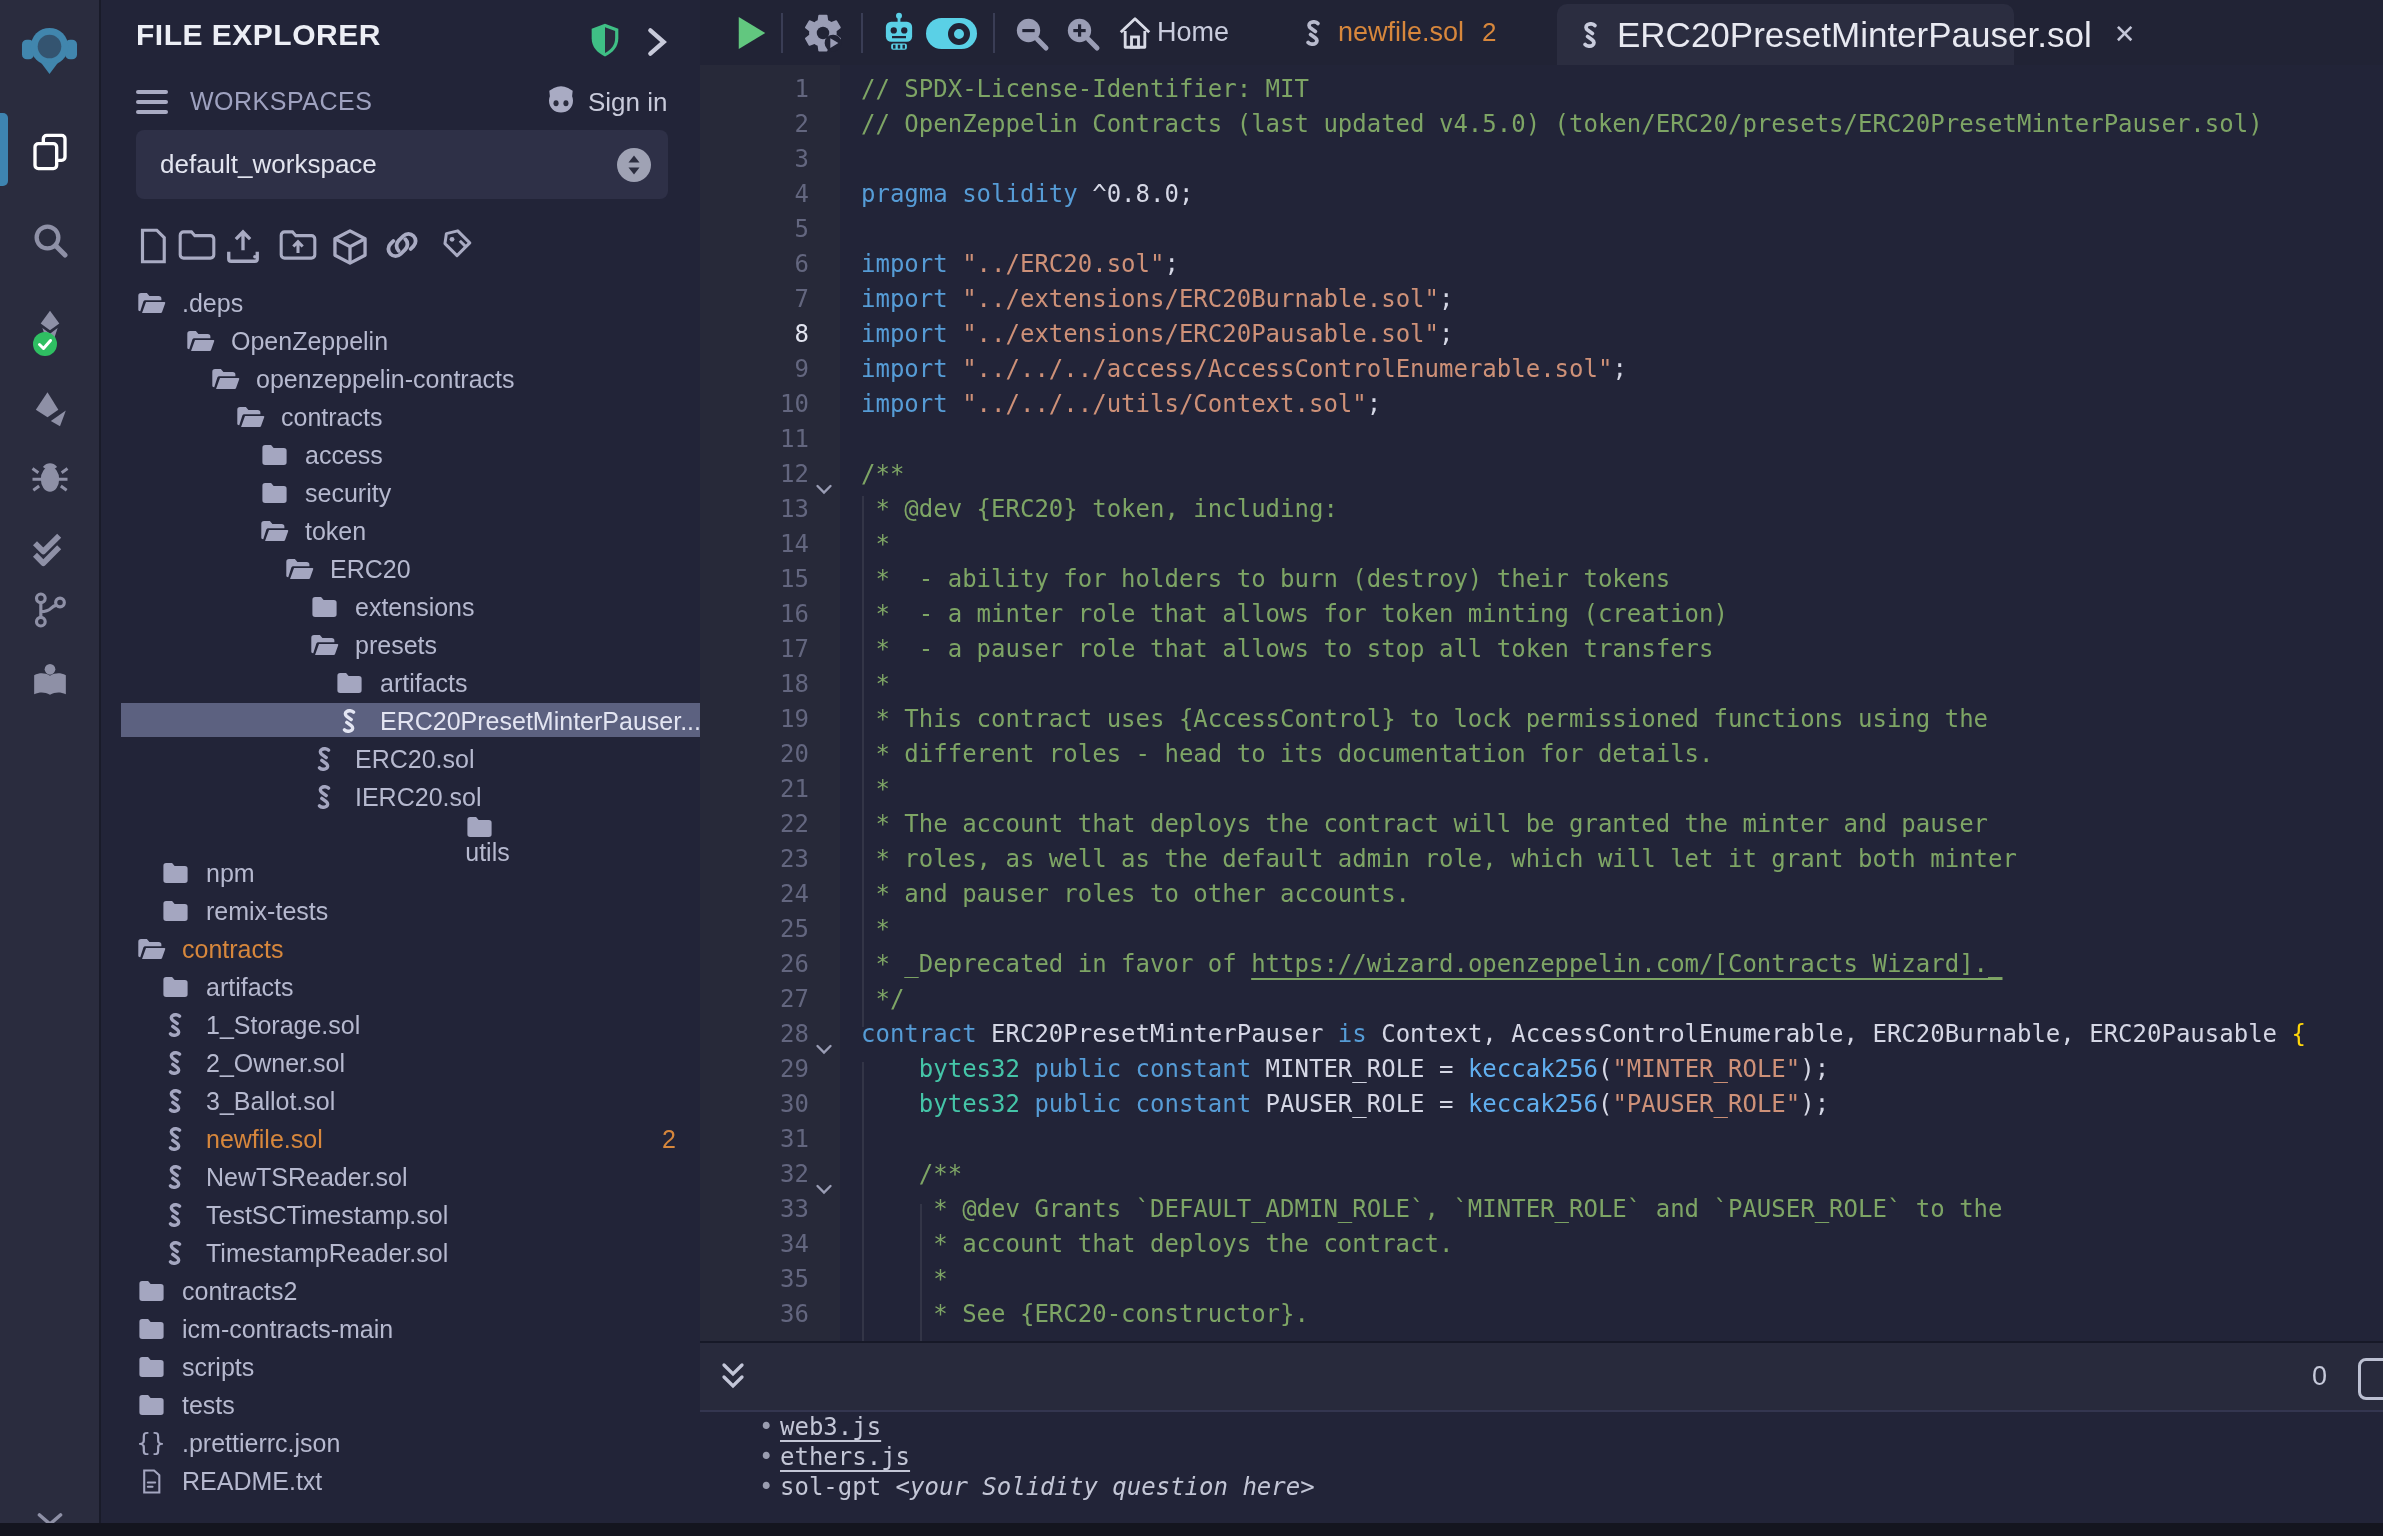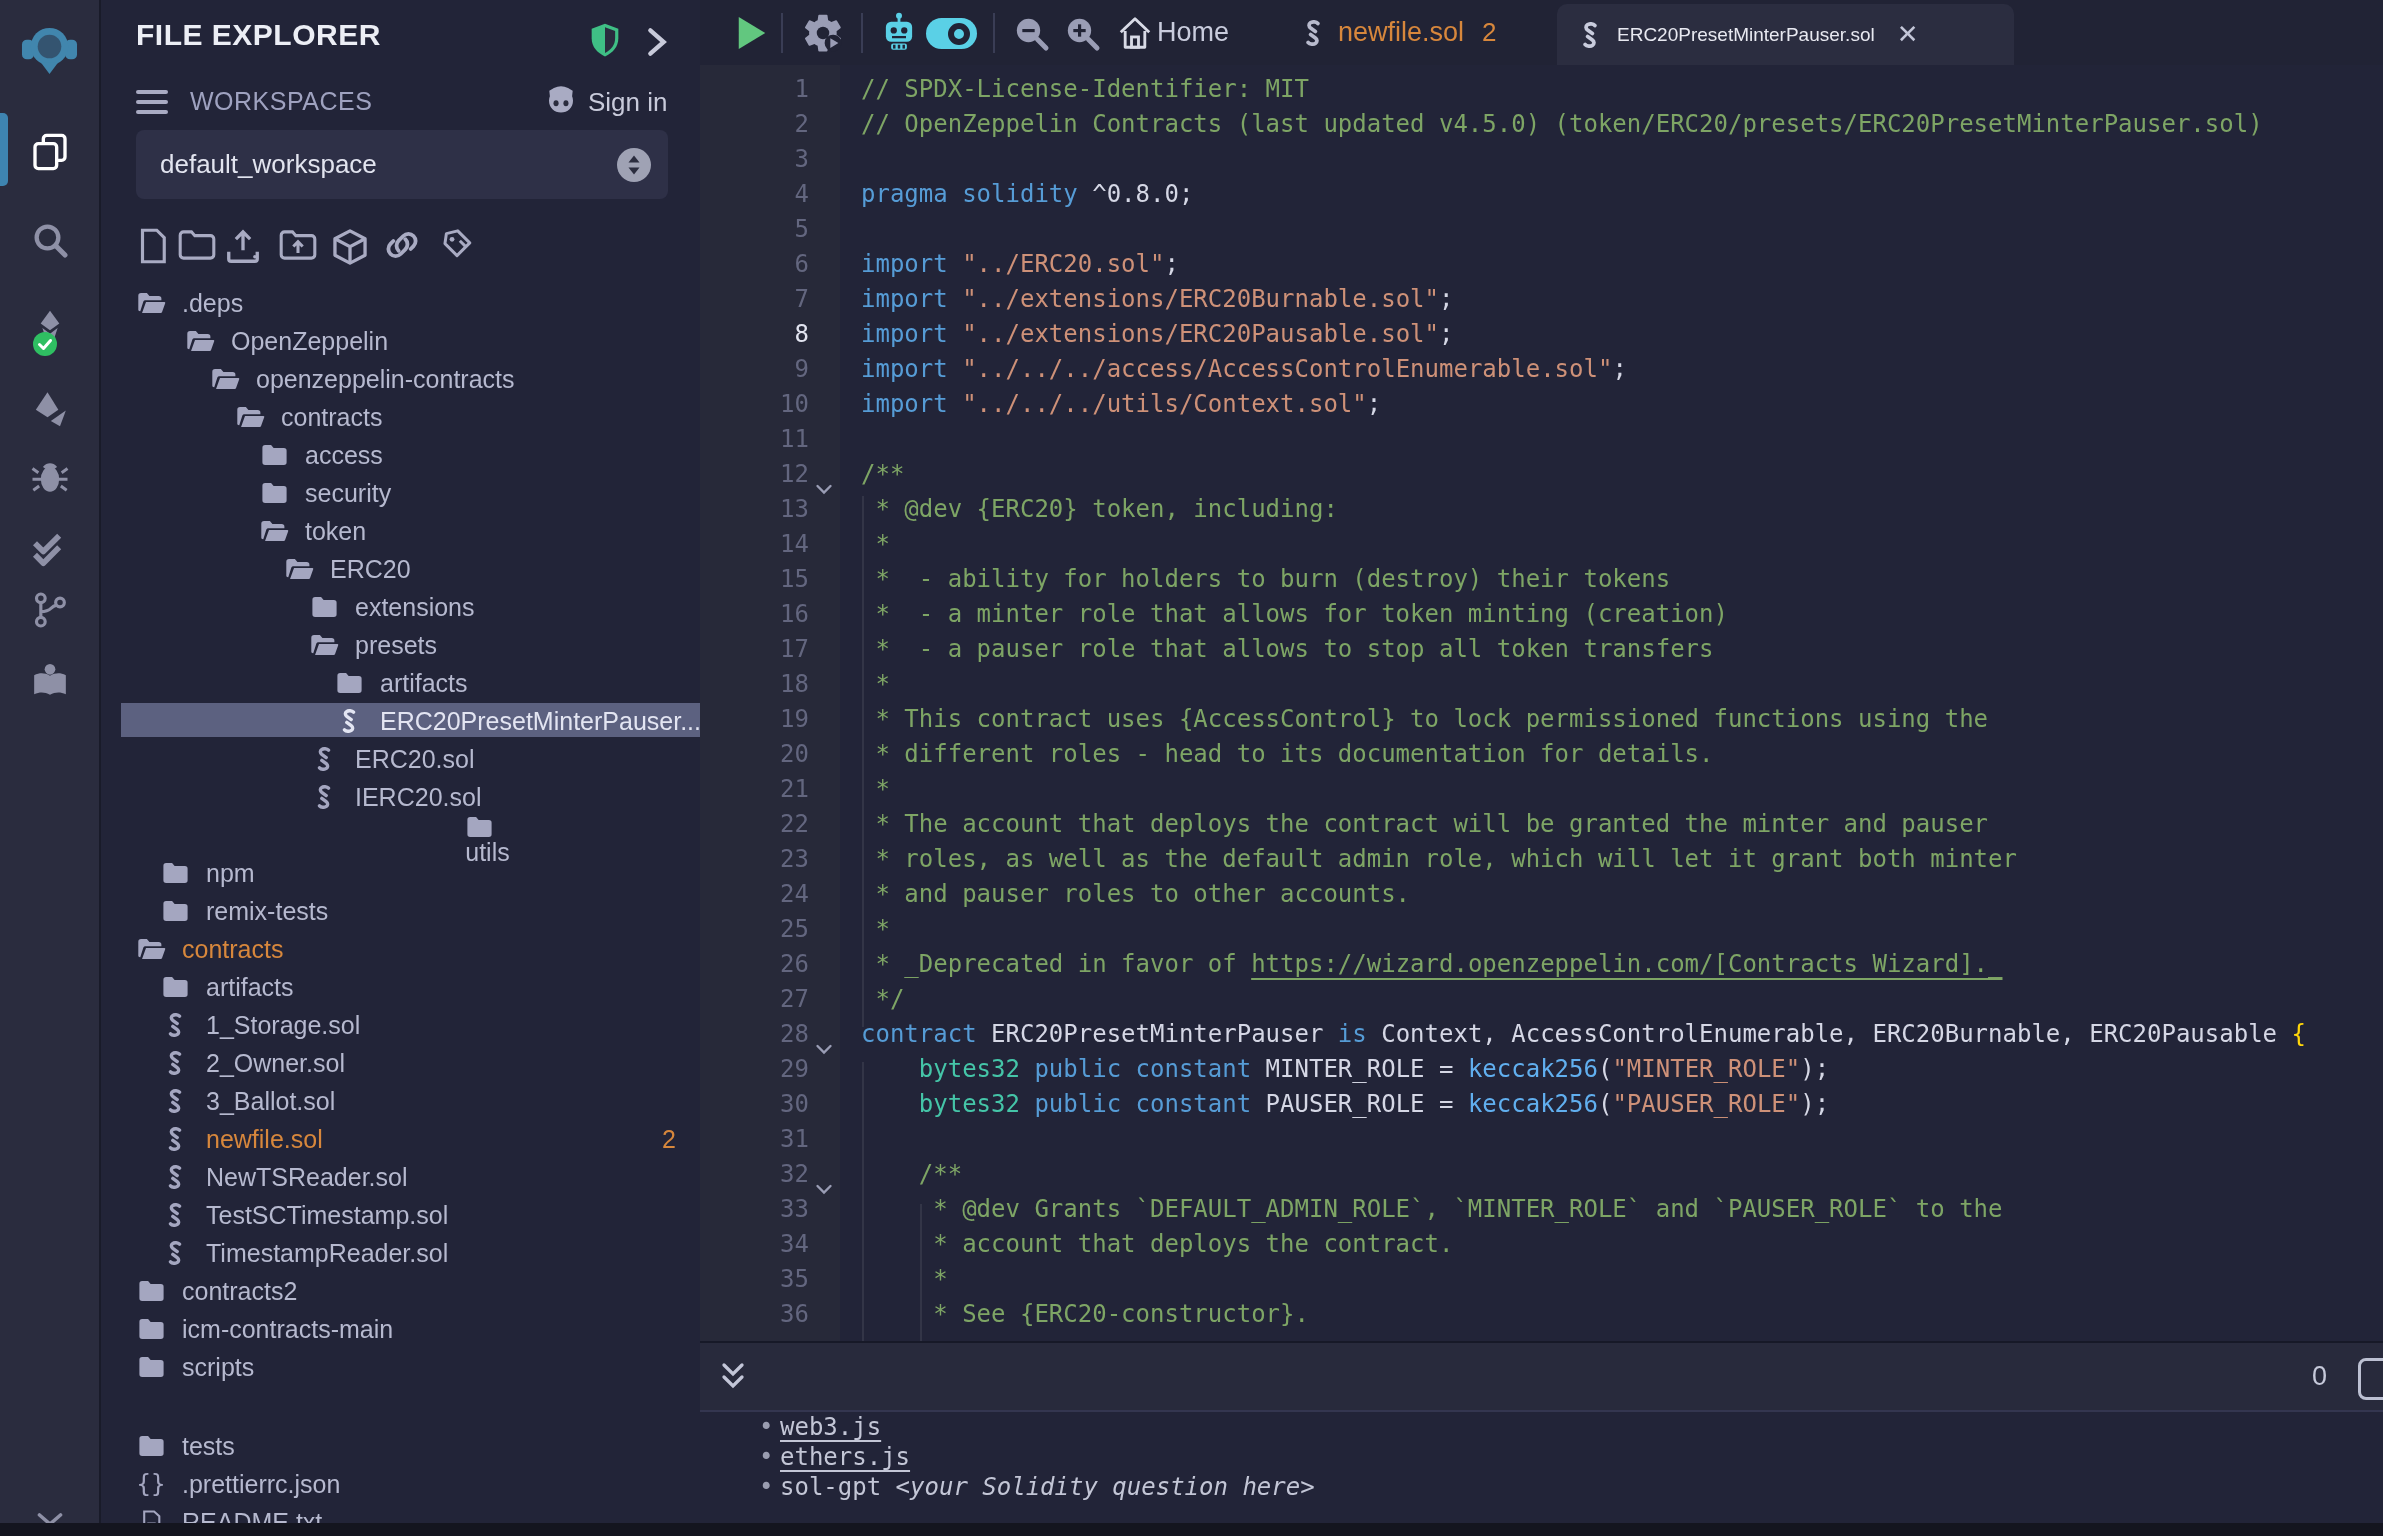--- a/index.html
+++ b/index.html
@@ -49,21 +49,21 @@
   .tb-sep{position:absolute;top:13px;width:2px;height:40px;background:#3a3d55;}
   .toggle{position:absolute;top:18px;width:51px;height:31px;background:#5ad0e6;border-radius:16px;cursor:pointer;}
   .toggle .knob{position:absolute;right:7px;top:4.5px;width:22px;height:22px;border-radius:50%;
                 background:#5ad0e6;border:6px solid #212335;box-sizing:border-box;}
   .home-label{position:absolute;left:457px;top:0;line-height:65px;font-size:27px;color:#c9ccdd;cursor:pointer;}
   .tab-file{position:absolute;left:602px;top:0;height:65px;display:flex;align-items:center;cursor:pointer;}
   .tab-file .lbl{margin-left:14px;font-size:27px;color:#d7873c;}
   .tab-file .cnt{margin-left:18px;font-size:26px;color:#d7873c;}
   .tab-active{position:absolute;left:857px;top:4px;width:457px;height:61px;background:#2b2d40;
               border-radius:10px 10px 0 0;display:flex;align-items:center;cursor:pointer;}
-  .tab-active .lbl{margin-left:16px;font-size:19px;color:#e8e9f1;}
+  .tab-active .lbl{margin-left:16px;font-size:35px;color:#e8e9f1;}
   .tab-active .x{margin-left:22px;font-size:26px;color:#c3c6d8;cursor:pointer;}
 
   .code{position:absolute;left:0;top:65px;right:0;bottom:0;background:#222438;overflow:hidden;}
   .gutter-bg{position:absolute;left:0;top:0;width:140px;height:100%;background:#272939;}
   .lines{position:absolute;left:0;top:7px;right:0;}
   .code-line{position:relative;height:35px;line-height:35px;
              font-family:"DejaVu Sans Mono",monospace;font-size:24px;white-space:pre;}
   .code-line .ln{position:absolute;left:0;width:109px;text-align:right;color:#63667f;}
   .code-line .ln.on{color:#e2e4f0;}
   .code-line .fold{position:absolute;left:115px;top:13px;}
@@ -499,21 +499,21 @@
           <span class="lbl">icm-contracts-main</span>
         </div>
         <div class="tree-row" style="padding-left: 35px;">
           <span class="ic">
             <svg viewBox="0 0 24 20" width="27" height="22">
               <path d="M1 3.5 A2.5 2.5 0 0 1 3.5 1 H8.9 L11.2 3.6 H20.5 A2.5 2.5 0 0 1 23 6.1 V16.5 A2.5 2.5 0 0 1 20.5 19 H3.5 A2.5 2.5 0 0 1 1 16.5 Z" fill="currentColor"></path>
             </svg>
           </span>
           <span class="lbl">scripts</span>
         </div>
-        <div class="tree-row" style="padding-left: 35px; margin-top: 41px;">
+        <div class="tree-row" style="padding-left: 35px;">
           <span class="ic">
             <svg viewBox="0 0 24 20" width="27" height="22">
               <path d="M1 3.5 A2.5 2.5 0 0 1 3.5 1 H8.9 L11.2 3.6 H20.5 A2.5 2.5 0 0 1 23 6.1 V16.5 A2.5 2.5 0 0 1 20.5 19 H3.5 A2.5 2.5 0 0 1 1 16.5 Z" fill="currentColor"></path>
             </svg>
           </span>
           <span class="lbl">tests</span>
         </div>
         <div class="tree-row" style="padding-left: 35px;">
           <span class="ic">
             <span class="braces-ic">{}</span>

